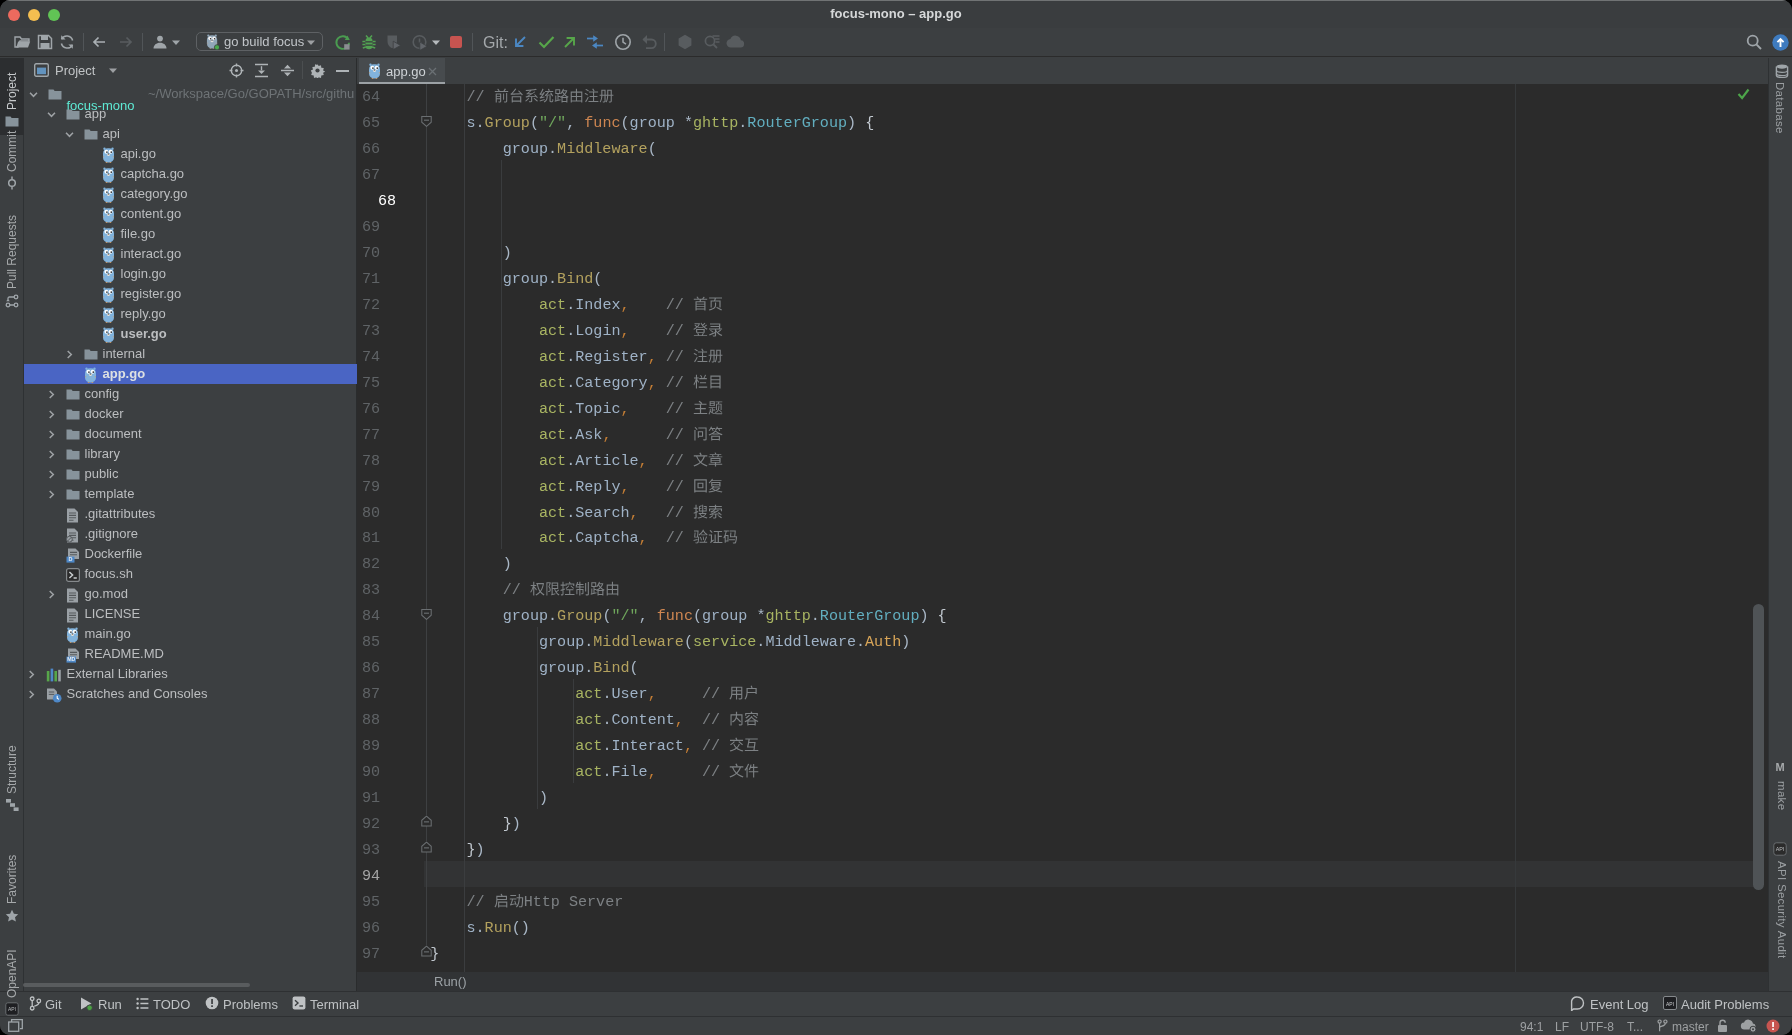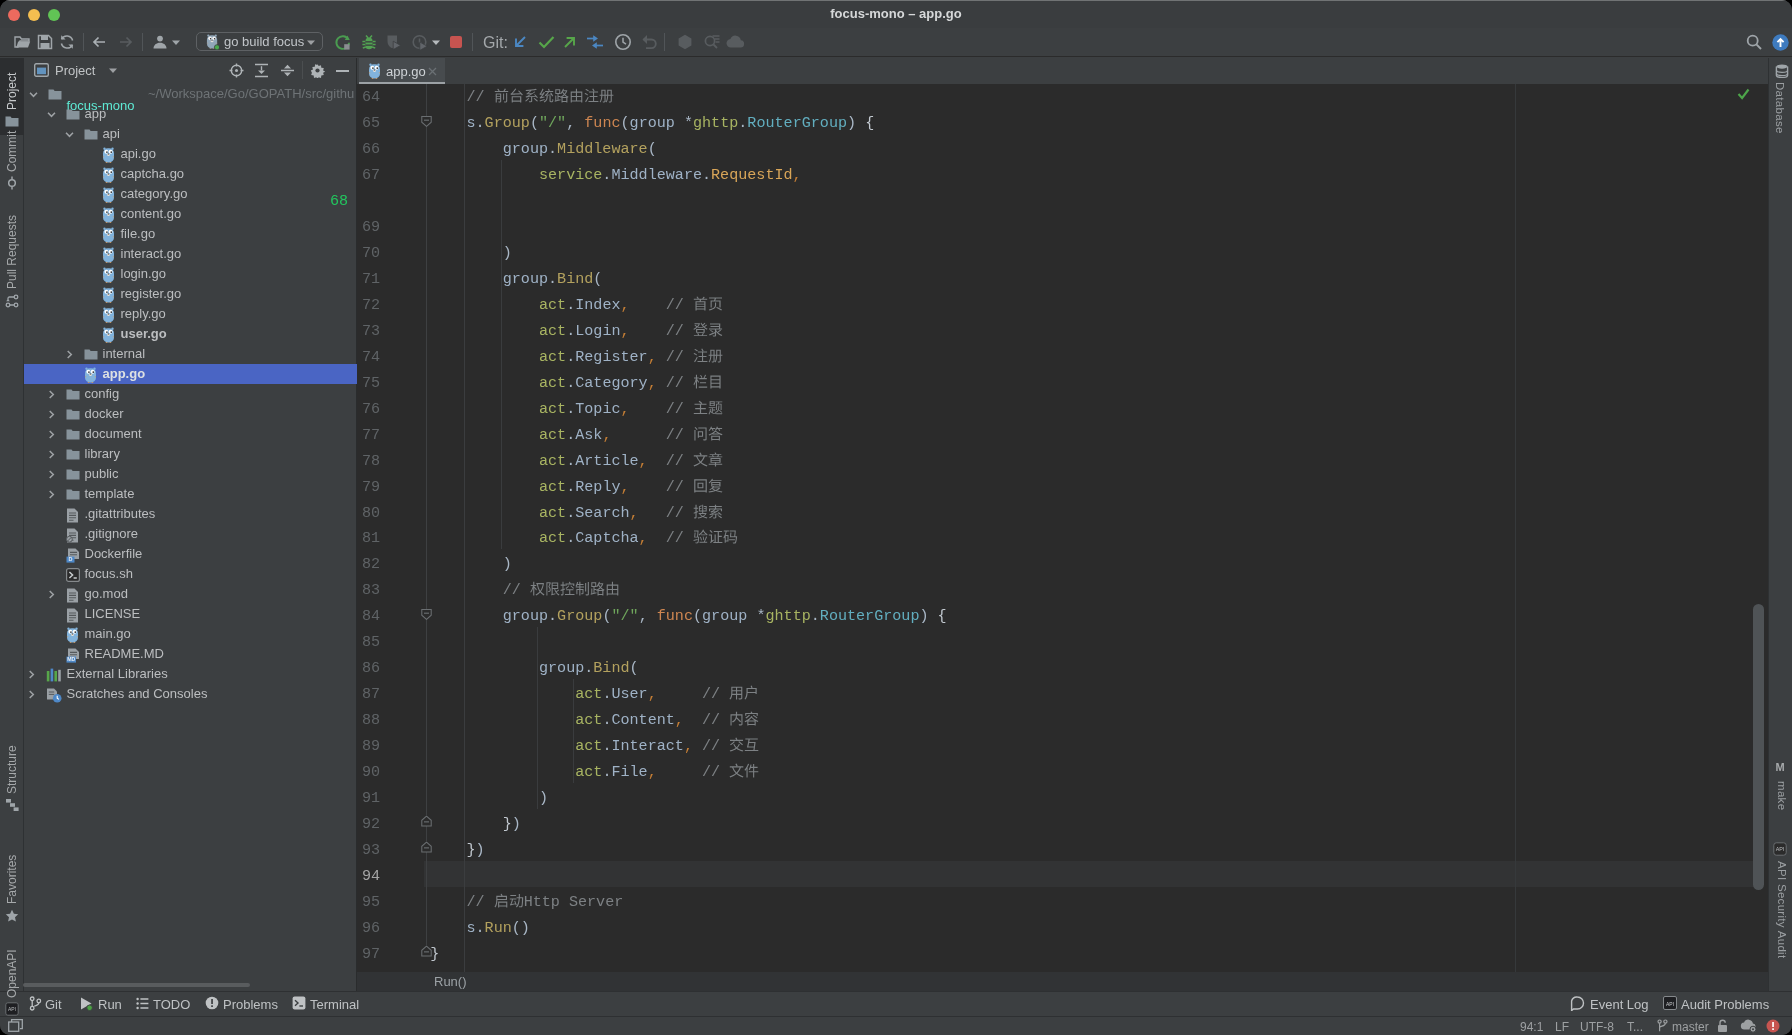--- a/index.html
+++ b/index.html
@@ -467,23 +467,22 @@
         </g>
         <g transform="translate(105,17.3)">
           <path d="M8.2 -11.6V-7.0V-6.6H6.6V-11.6H2.3V-7.0V-6.6H0.6V-5.6H2.3C2.2 -3.5 1.9 -1.2 0.6 0.5C0.8 0.6 1.3 1.1 1.4 1.3C2.8 -0.6 3.2 -3.3 3.4 -5.6H5.5V-0.2C5.5 0.0 5.4 0.1 5.2 0.1C5.0 0.1 4.3 0.1 3.6 0.1C3.7 0.3 3.9 0.8 3.9 1.1C5.0 1.1 5.6 1.1 6.0 0.9C6.5 0.7 6.6 0.4 6.6 -0.2V-5.6H8.1C8.1 -3.6 7.8 -1.3 6.6 0.5C6.9 0.6 7.3 1.0 7.5 1.2C8.7 -0.6 9.1 -3.3 9.2 -5.6H11.7V-0.2C11.7 0.0 11.6 0.1 11.3 0.1C11.1 0.1 10.4 0.1 9.6 0.1C9.8 0.4 9.9 0.9 10.0 1.2C11.1 1.2 11.8 1.2 12.2 1.0C12.6 0.8 12.8 0.5 12.8 -0.2V-5.6H14.4V-6.6H12.8V-11.6ZM3.4 -10.6H5.5V-6.6H3.4V-7.0ZM9.3 -6.6V-7.0V-10.6H11.7V-6.6Z"></path>
         </g>
       </svg></div>
 <div class="a code" style="left:330px;top:84.0px;width:50px;text-align:right;color:#5F6366">64</div>
 <div class="a code" style="left:430.26px;top:110.0px;height:26px">    <span class="fd">s</span>.<span class="mt">Group</span>(<span class="st">"/"</span>, <span class="kw">func</span>(<span class="fd">group</span> *<span class="pk">ghttp</span>.<span class="ty">RouterGroup</span>) <span class="br">{</span></div>
 <div class="a code" style="left:330px;top:110.0px;width:50px;text-align:right;color:#5F6366">65</div>
 <div class="a code" style="left:430.26px;top:135.9px;height:26px">        <span class="fd">group</span>.<span class="mt">Middleware</span>(</div>
 <div class="a code" style="left:330px;top:135.9px;width:50px;text-align:right;color:#5F6366">66</div>
-<div class="a code" style="left:430.26px;top:161.9px;height:26px">            <span class="pk">service</span>.<span class="fd">Middleware</span>.<span class="ct">RequestId</span><span class="oc">,</span></div>
 <div class="a code" style="left:330px;top:161.9px;width:50px;text-align:right;color:#5F6366">67</div>
-<div class="a code" style="left:330px;top:187.9px;width:50px;text-align:left;color:#22c55e">68</div>
+<div class="a code" style="left:346px;top:187.9px;width:50px;text-align:right;color:#ffffff">68</div>
 <div class="a code" style="left:330px;top:213.8px;width:50px;text-align:right;color:#5F6366">69</div>
 <div class="a code" style="left:430.26px;top:239.8px;height:26px">        )</div>
 <div class="a code" style="left:330px;top:239.8px;width:50px;text-align:right;color:#5F6366">70</div>
 <div class="a code" style="left:430.26px;top:265.8px;height:26px">        <span class="fd">group</span>.<span class="mt">Bind</span>(</div>
 <div class="a code" style="left:330px;top:265.8px;width:50px;text-align:right;color:#5F6366">71</div>
 <div class="a code" style="left:430.26px;top:291.7px;height:26px">            <span class="pk">act</span>.<span class="fd">Index</span><span class="oc">,</span>    <span class="cm">// </span><svg class="a" style="left:262.8px;top:0" width="30" height="26" viewBox="0 0 30 26" fill="#7D8184">
         <g transform="translate(0,17.3)">
           <path d="M3.6 -4.7H11.3V-3.1H3.6ZM3.6 -5.6V-7.1H11.3V-5.6ZM3.6 -2.2H11.3V-0.7H3.6ZM3.4 -12.2C3.9 -11.7 4.4 -11.0 4.7 -10.5H0.8V-9.5H6.8C6.8 -9.0 6.6 -8.5 6.5 -8.1H2.5V1.2H3.6V0.3H11.3V1.2H12.5V-8.1H7.7L8.2 -9.5H14.2V-10.5H10.4C10.9 -11.1 11.4 -11.7 11.8 -12.3L10.5 -12.6C10.2 -12.0 9.6 -11.1 9.2 -10.5H5.2L5.8 -10.9C5.5 -11.4 5.0 -12.1 4.4 -12.7Z"></path>
         </g>
         <g transform="translate(15,17.3)">
@@ -593,20 +592,21 @@
         <g transform="translate(60,17.3)">
           <path d="M2.3 -11.0H5.2V-8.3H2.3ZM0.6 -0.6 0.8 0.5C2.4 0.1 4.5 -0.4 6.6 -1.0L6.5 -2.0L4.5 -1.5V-4.2H6.1C6.3 -4.0 6.5 -3.7 6.6 -3.4C6.9 -3.6 7.2 -3.7 7.5 -3.9V1.2H8.6V0.6H12.3V1.1H13.4V-3.8L13.9 -3.6C14.1 -3.9 14.4 -4.3 14.6 -4.6C13.2 -5.1 12.1 -5.9 11.1 -6.8C12.1 -7.9 12.9 -9.2 13.4 -10.8L12.7 -11.1L12.4 -11.1H9.5C9.7 -11.5 9.9 -11.9 10.0 -12.3L9.0 -12.6C8.4 -10.8 7.4 -9.1 6.2 -8.0V-12.0H1.3V-7.3H3.5V-1.3L2.3 -1.0V-5.9H1.3V-0.8ZM8.6 -0.4V-3.3H12.3V-0.4ZM12.0 -10.1C11.6 -9.2 11.0 -8.3 10.4 -7.6C9.8 -8.3 9.3 -9.1 8.9 -9.8L9.1 -10.1ZM8.2 -4.2C9.0 -4.7 9.8 -5.3 10.5 -6.0C11.1 -5.4 11.8 -4.8 12.7 -4.2ZM9.8 -6.8C8.7 -5.8 7.6 -5.0 6.4 -4.5V-5.2H4.5V-7.3H6.2V-7.8C6.5 -7.6 6.8 -7.3 7.0 -7.2C7.5 -7.6 7.9 -8.2 8.4 -8.9C8.7 -8.2 9.2 -7.5 9.8 -6.8Z"></path>
         </g>
         <g transform="translate(75,17.3)">
           <path d="M2.8 -4.2H6.9V-0.9H2.8ZM12.2 -4.2V-0.9H8.0V-4.2ZM2.8 -5.3V-8.6H6.9V-5.3ZM12.2 -5.3H8.0V-8.6H12.2ZM6.9 -12.6V-9.7H1.7V1.2H2.8V0.3H12.2V1.1H13.3V-9.7H8.0V-12.6Z"></path>
         </g>
       </svg></div>
 <div class="a code" style="left:330px;top:577.4px;width:50px;text-align:right;color:#5F6366">83</div>
 <div class="a code" style="left:430.26px;top:603.3px;height:26px">        <span class="fd">group</span>.<span class="mt">Group</span>(<span class="st">"/"</span>, <span class="kw">func</span>(<span class="fd">group</span> *<span class="pk">ghttp</span>.<span class="ty">RouterGroup</span>) <span class="br">{</span></div>
 <div class="a code" style="left:330px;top:603.3px;width:50px;text-align:right;color:#5F6366">84</div>
+<div class="a code" style="left:430.26px;top:629.3px;height:26px">            <span class="fd">group</span>.<span class="mt">Middleware</span>(<span class="pk">service</span>.<span class="fd">Middleware</span>.<span class="ct">Auth</span>)</div>
 <div class="a code" style="left:330px;top:629.3px;width:50px;text-align:right;color:#5F6366">85</div>
 <div class="a code" style="left:430.26px;top:655.3px;height:26px">            <span class="fd">group</span>.<span class="mt">Bind</span>(</div>
 <div class="a code" style="left:330px;top:655.3px;width:50px;text-align:right;color:#5F6366">86</div>
 <div class="a code" style="left:430.26px;top:681.2px;height:26px">                <span class="pk">act</span>.<span class="fd">User</span><span class="oc">,</span>     <span class="cm">// </span><svg class="a" style="left:299.1px;top:0" width="30" height="26" viewBox="0 0 30 26" fill="#7D8184">
         <g transform="translate(0,17.3)">
           <path d="M2.3 -11.5V-6.1C2.3 -4.0 2.1 -1.3 0.5 0.5C0.7 0.7 1.2 1.1 1.3 1.3C2.5 0.0 3.0 -1.7 3.2 -3.4H7.0V1.1H8.1V-3.4H12.2V-0.3C12.2 -0.1 12.1 0.0 11.8 0.0C11.5 0.1 10.5 0.1 9.4 0.0C9.6 0.3 9.8 0.8 9.8 1.1C11.2 1.1 12.1 1.1 12.6 0.9C13.1 0.8 13.3 0.4 13.3 -0.3V-11.5ZM3.4 -10.5H7.0V-8.1H3.4ZM12.2 -10.5V-8.1H8.1V-10.5ZM3.4 -7.0H7.0V-4.5H3.3C3.4 -5.0 3.4 -5.6 3.4 -6.1ZM12.2 -7.0V-4.5H8.1V-7.0Z"></path>
         </g>
         <g transform="translate(15,17.3)">
           <path d="M3.7 -9.2H11.5V-6.2H3.7L3.7 -7.0ZM6.6 -12.4C6.9 -11.7 7.2 -10.9 7.4 -10.3H2.5V-7.0C2.5 -4.7 2.3 -1.6 0.5 0.6C0.8 0.7 1.3 1.1 1.5 1.3C3.0 -0.5 3.5 -3.0 3.6 -5.2H11.5V-4.2H12.7V-10.3H7.9L8.6 -10.5C8.4 -11.1 8.1 -12.0 7.7 -12.7Z"></path>
         </g>

